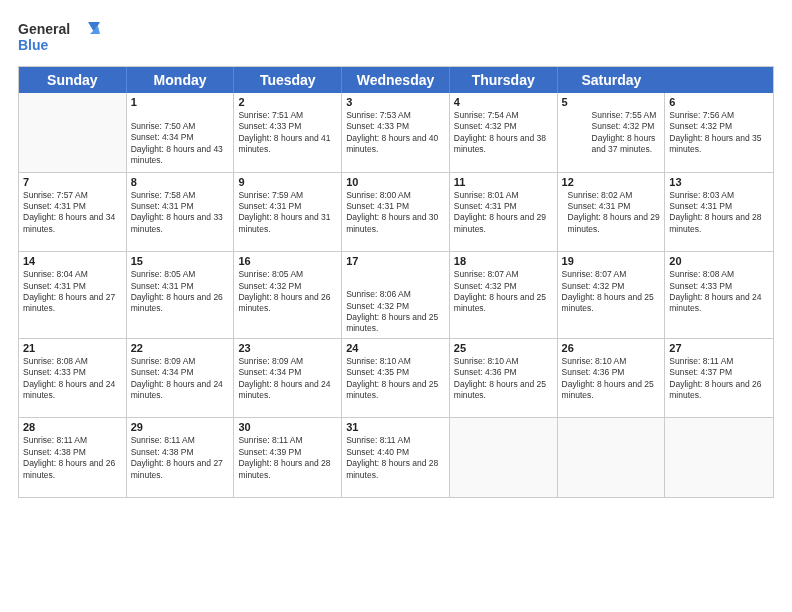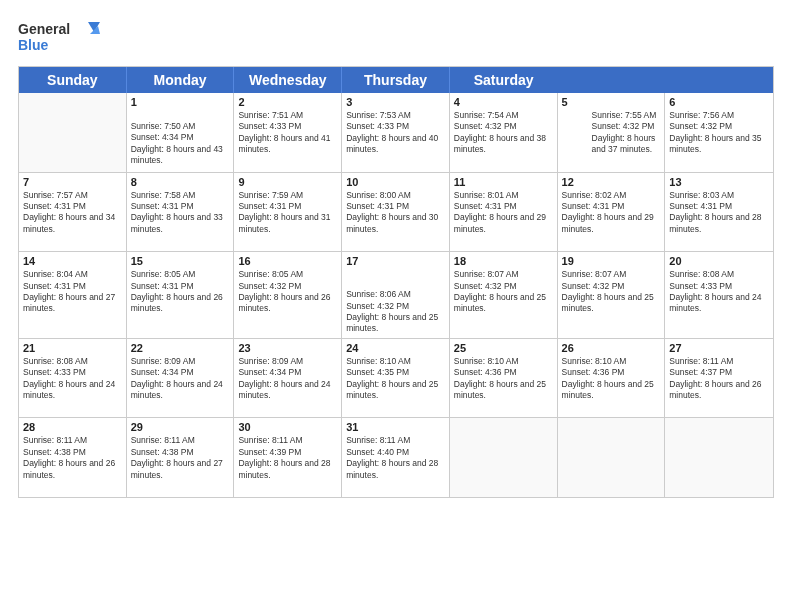--- a/index.html
+++ b/index.html
@@ -113,20 +113,21 @@
     <div class="title-area">
       <div class="month-title"></div>
       <div class="subtitle"></div>
     </div>
   </div>
 
   <div class="calendar">
     <div class="cal-header-row">
     <div class="cal-header-cell">Sunday</div>
         <div class="cal-header-cell">Monday</div>
+        <div class="cal-header-cell">Tuesday</div>
         <div class="cal-header-cell">Wednesday</div>
         <div class="cal-header-cell">Thursday</div>
         <div class="cal-header-cell">Saturday</div>
       </div>
     <div class="cal-body">
     <div class="cal-week">
           <div class="cal-cell empty"></div>
           <div class="cal-cell">
             <div class="day-num">1</div>
             <div class="cell-text" style="white-space: pre-line; margin-top: 11px;">Sunrise: 7:50 AM
@@ -190,21 +191,21 @@
 Daylight: 8 hours and 30 minutes.</div>
           </div>
           <div class="cal-cell">
             <div class="day-num">11</div>
             <div class="cell-text" style="white-space: pre-line;">Sunrise: 8:01 AM
 Sunset: 4:31 PM
 Daylight: 8 hours and 29 minutes.</div>
           </div>
           <div class="cal-cell">
             <div class="day-num">12</div>
-            <div class="cell-text" style="white-space: pre-line;">Sunrise: 8:02 AM
+            <div class="cell-text" style="white-space: pre-line; margin-left: 6px;">Sunrise: 8:02 AM
 Sunset: 4:31 PM
 Daylight: 8 hours and 29 minutes.</div>
           </div>
           <div class="cal-cell">
             <div class="day-num">13</div>
             <div class="cell-text" style="white-space: pre-line;">Sunrise: 8:03 AM
 Sunset: 4:31 PM
 Daylight: 8 hours and 28 minutes.</div>
           </div>
         </div>

